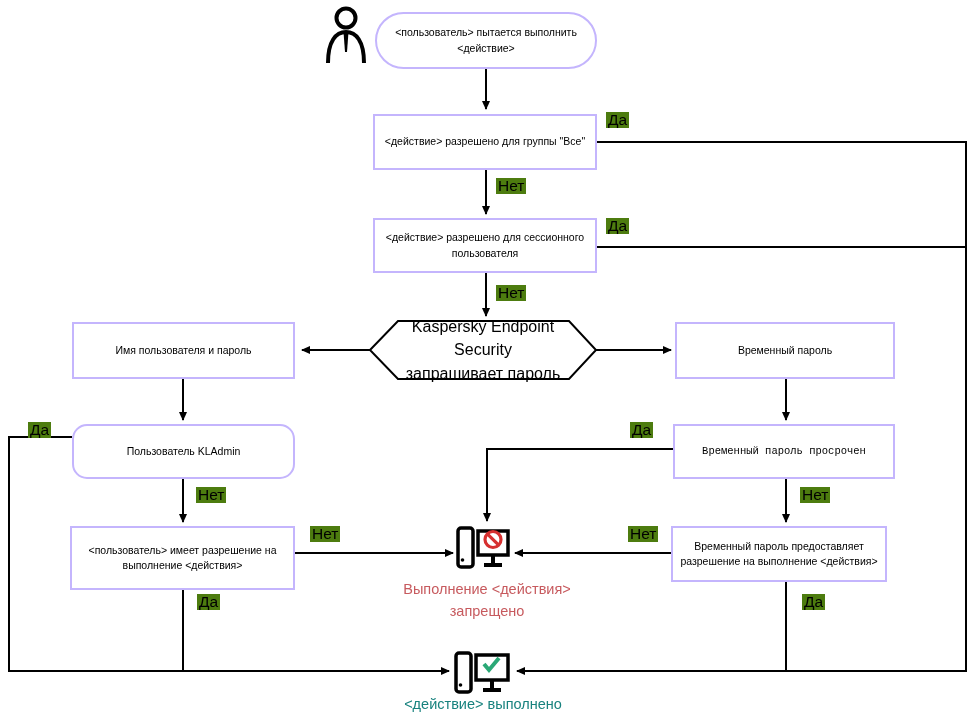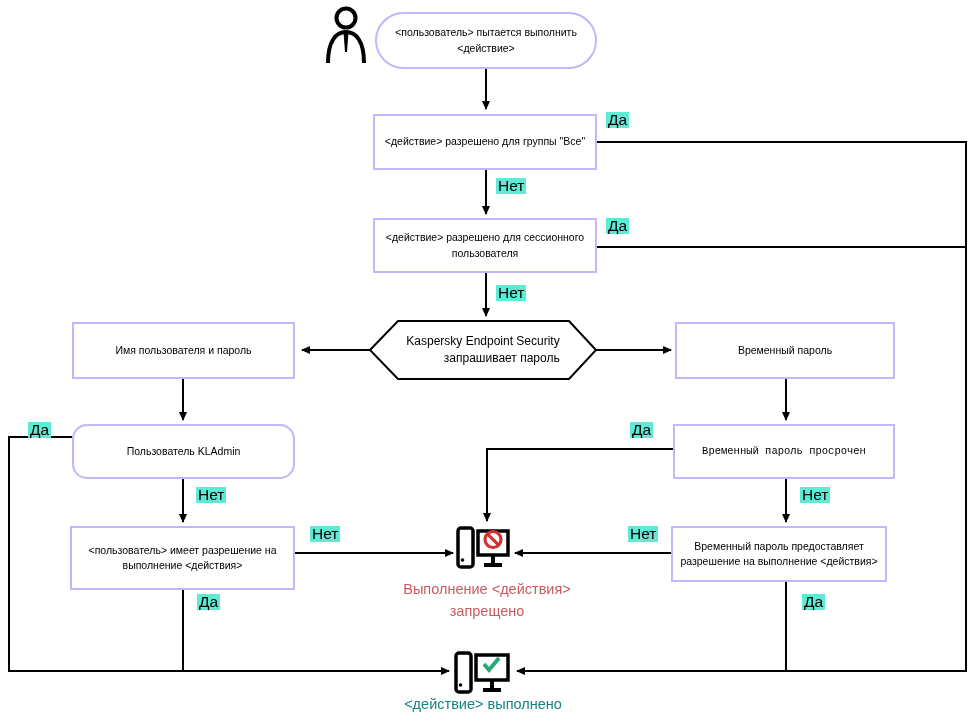--- a/index.html
+++ b/index.html
@@ -8,25 +8,25 @@
     font-family:"Liberation Sans", sans-serif;color:#000;
   }
   #wires{position:absolute;left:0;top:0;z-index:1;}
   .node{
     position:absolute;box-sizing:border-box;border:2px solid #c4b5fd;background:#fff;
     display:flex;align-items:center;justify-content:center;text-align:center;
     font-size:10.5px;line-height:1.45;white-space:pre-line;z-index:2;padding:2px 6px;
   }
   .node.stadium{border-radius:29px;}
   .hexlabel{
-    position:absolute;display:flex;align-items:center;justify-content:center;text-align:right;
-    font-size:12px;line-height:1.45;white-space:pre-line;z-index:2;
+    position:absolute;display:flex;align-items:center;justify-content:center;text-align:center;
+    font-size:16px;line-height:1.45;white-space:pre-line;z-index:2;
   }
   .wire-label{
-    position:absolute;font-size:15.5px;line-height:1;z-index:2;background:#5eead4;padding:0 2px;
+    position:absolute;font-size:15.5px;line-height:1;z-index:2;background:#4d7c0f;padding:0 2px;
   }
   .caption{
     position:absolute;text-align:center;white-space:pre-line;font-size:14.5px;line-height:1.5;z-index:2;
   }
   .iconbox{position:absolute;z-index:3;}
 </style>
 </head>
 <body>
 
 <div id="stage">

